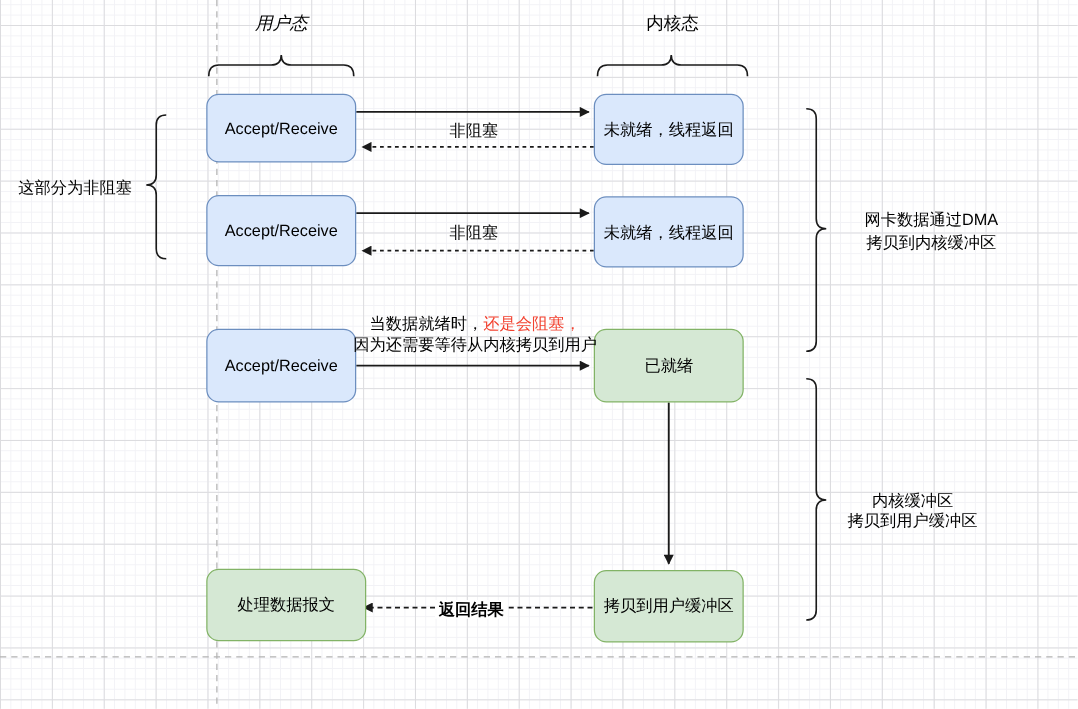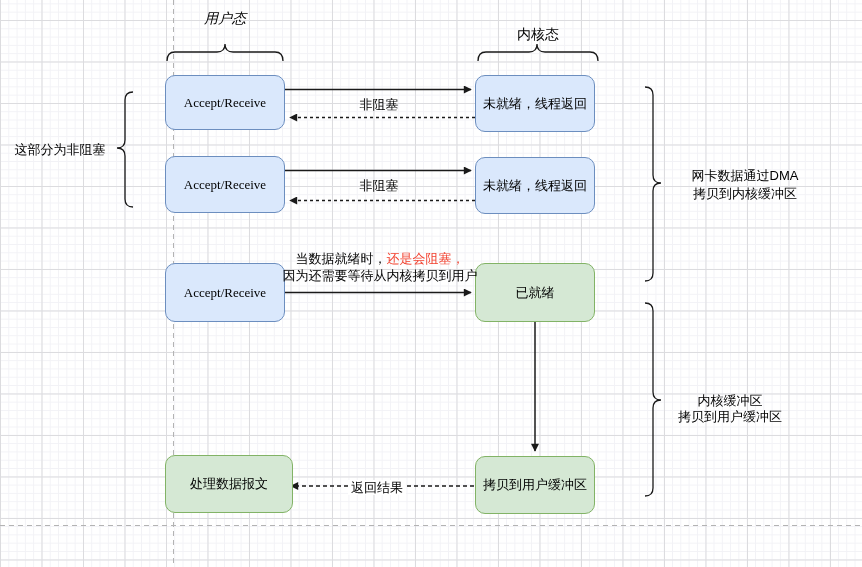--- a/index.html
+++ b/index.html
@@ -23,21 +23,21 @@
   #connectors{position:absolute;left:0;top:0;width:862px;height:567px;}
   .node{
     position:absolute;
     box-sizing:border-box;
     border-radius:10px;
     display:flex;align-items:center;justify-content:center;
     font-size:13px;color:#000;
     text-align:center;
     line-height:1.2;
   }
-  .blue{background:#dae8fc;border:1px solid #6c8ebf;font-family:Liberation Serif, serif;}
+  .blue{background:#dae8fc;border:1px solid #6c8ebf;}
   .green{background:#d5e8d4;border:1px solid #82b366;}
   .lbl{
     position:absolute;
     font-size:13px;color:#000;
     text-align:center;line-height:17px;
     white-space:nowrap;
   }
   .hdr{font-size:14px;}
   .note-red{color:#f2412f;}
   .edge-lbl-bg{background:#ffffff;padding:0 3px;}
@@ -73,37 +73,37 @@
     <line x1="475" y1="200.5" x2="290" y2="200.5" stroke="#1a1a1a" stroke-width="1.5" stroke-dasharray="3 3" marker-end="url(#ah)"></line>
 
     <line x1="285" y1="292.5" x2="471" y2="292.5" stroke="#1a1a1a" stroke-width="1.5" marker-end="url(#ah)"></line>
 
     <line x1="535" y1="322" x2="535" y2="451" stroke="#1a1a1a" stroke-width="1.5" marker-end="url(#ah)"></line>
 
     <line x1="474" y1="486" x2="291" y2="486" stroke="#1a1a1a" stroke-width="1.4" stroke-dasharray="4 3" marker-end="url(#ah)"></line>
   </svg>
 
   <div class="lbl hdr" style="left:166px;top:10px;width:118px;font-style:italic;">用户态</div>
-  <div class="lbl hdr" style="left:478px;top:26px;width:120px;">内核态</div>
+  <div class="lbl hdr" style="left:478px;top:10px;width:120px;">内核态</div>
 
   <div class="node blue" style="left:165px;top:75px;width:120px;height:55px;">Accept/Receive</div>
   <div class="node blue" style="left:475px;top:75px;width:120px;height:57px;">未就绪，线程返回</div>
 
   <div class="node blue" style="left:165px;top:156px;width:120px;height:57px;">Accept/Receive</div>
   <div class="node blue" style="left:475px;top:157px;width:120px;height:57px;">未就绪，线程返回</div>
 
   <div class="node blue" style="left:165px;top:263px;width:120px;height:59px;">Accept/Receive</div>
   <div class="node green" style="left:475px;top:263px;width:120px;height:59px;">已就绪</div>
 
   <div class="node green" style="left:165px;top:455px;width:128px;height:58px;">处理数据报文</div>
   <div class="node green" style="left:475px;top:456px;width:120px;height:58px;">拷贝到用户缓冲区</div>
 
   <div class="lbl" style="left:286px;top:96px;width:186px;">非阻塞</div>
   <div class="lbl" style="left:286px;top:177px;width:186px;">非阻塞</div>
-  <div class="lbl" style="left:330px;top:479px;width:94px;"><span class="edge-lbl-bg">返回结果</span></div>
+  <div class="lbl" style="left:330px;top:479px;width:94px;font-weight:bold;"><span class="edge-lbl-bg">返回结果</span></div>
 
   <div class="lbl" style="left:12px;top:141px;width:96px;">这部分为非阻塞</div>
 
   <div class="lbl multiline" style="left:670px;top:167px;width:150px;line-height:18px;">
     <div>网卡数据通过DMA</div>
     <div>拷贝到内核缓冲区</div>
   </div>
   <div class="lbl multiline" style="left:655px;top:393px;width:150px;line-height:16px;">
     <div>内核缓冲区</div>
     <div>拷贝到用户缓冲区</div>

